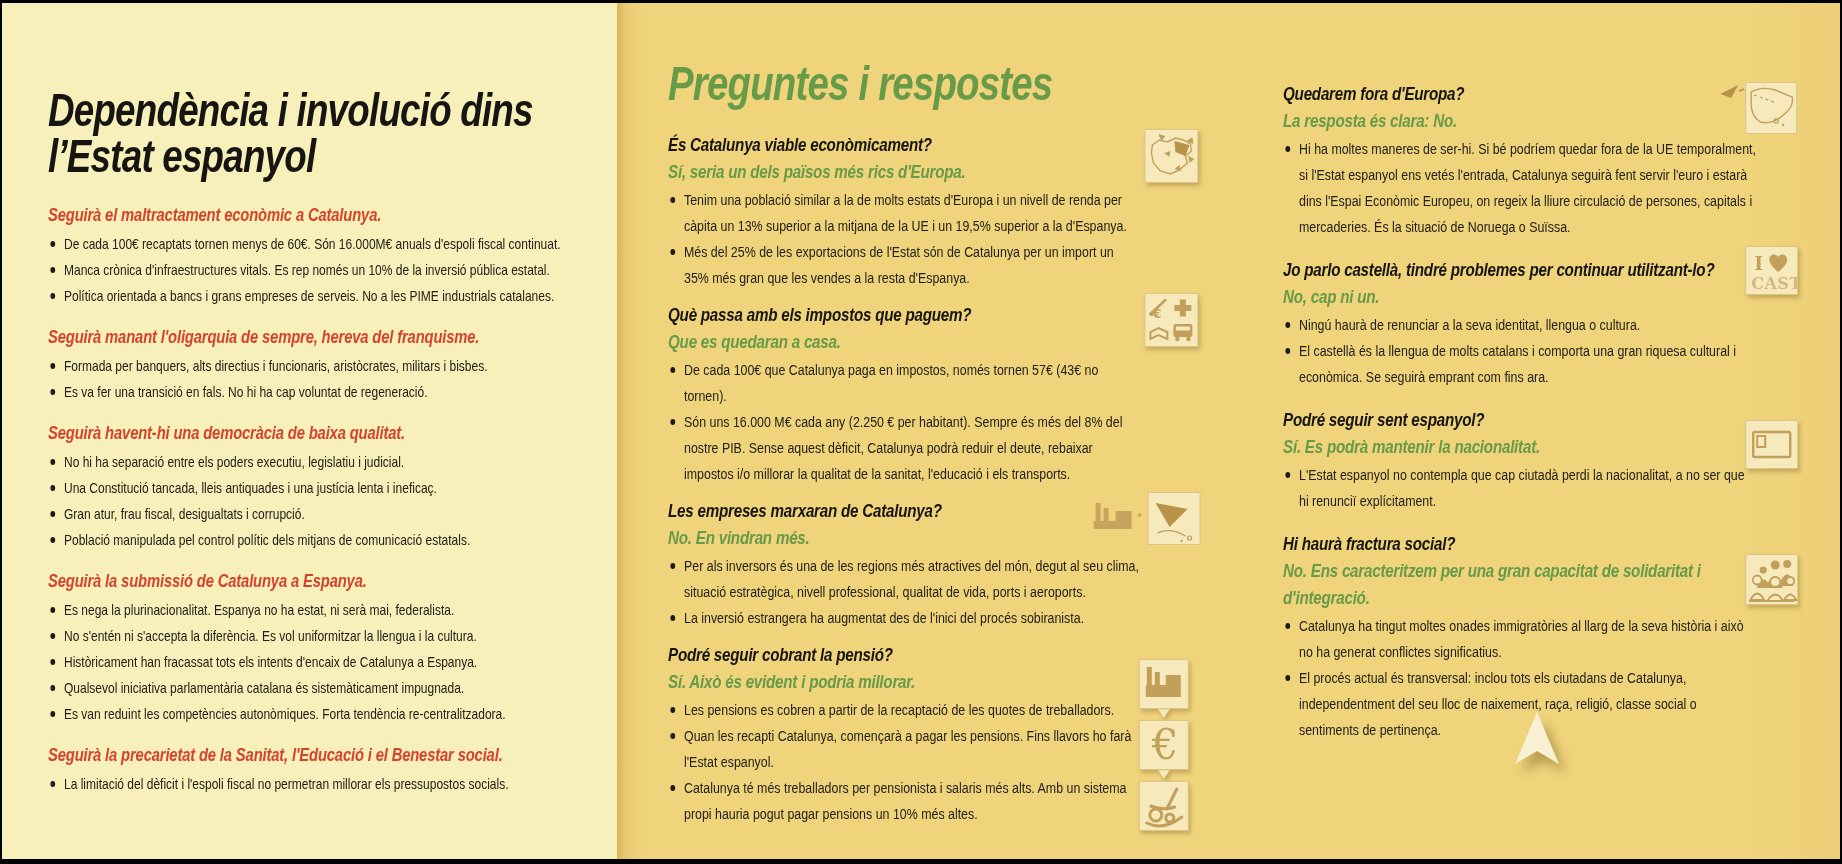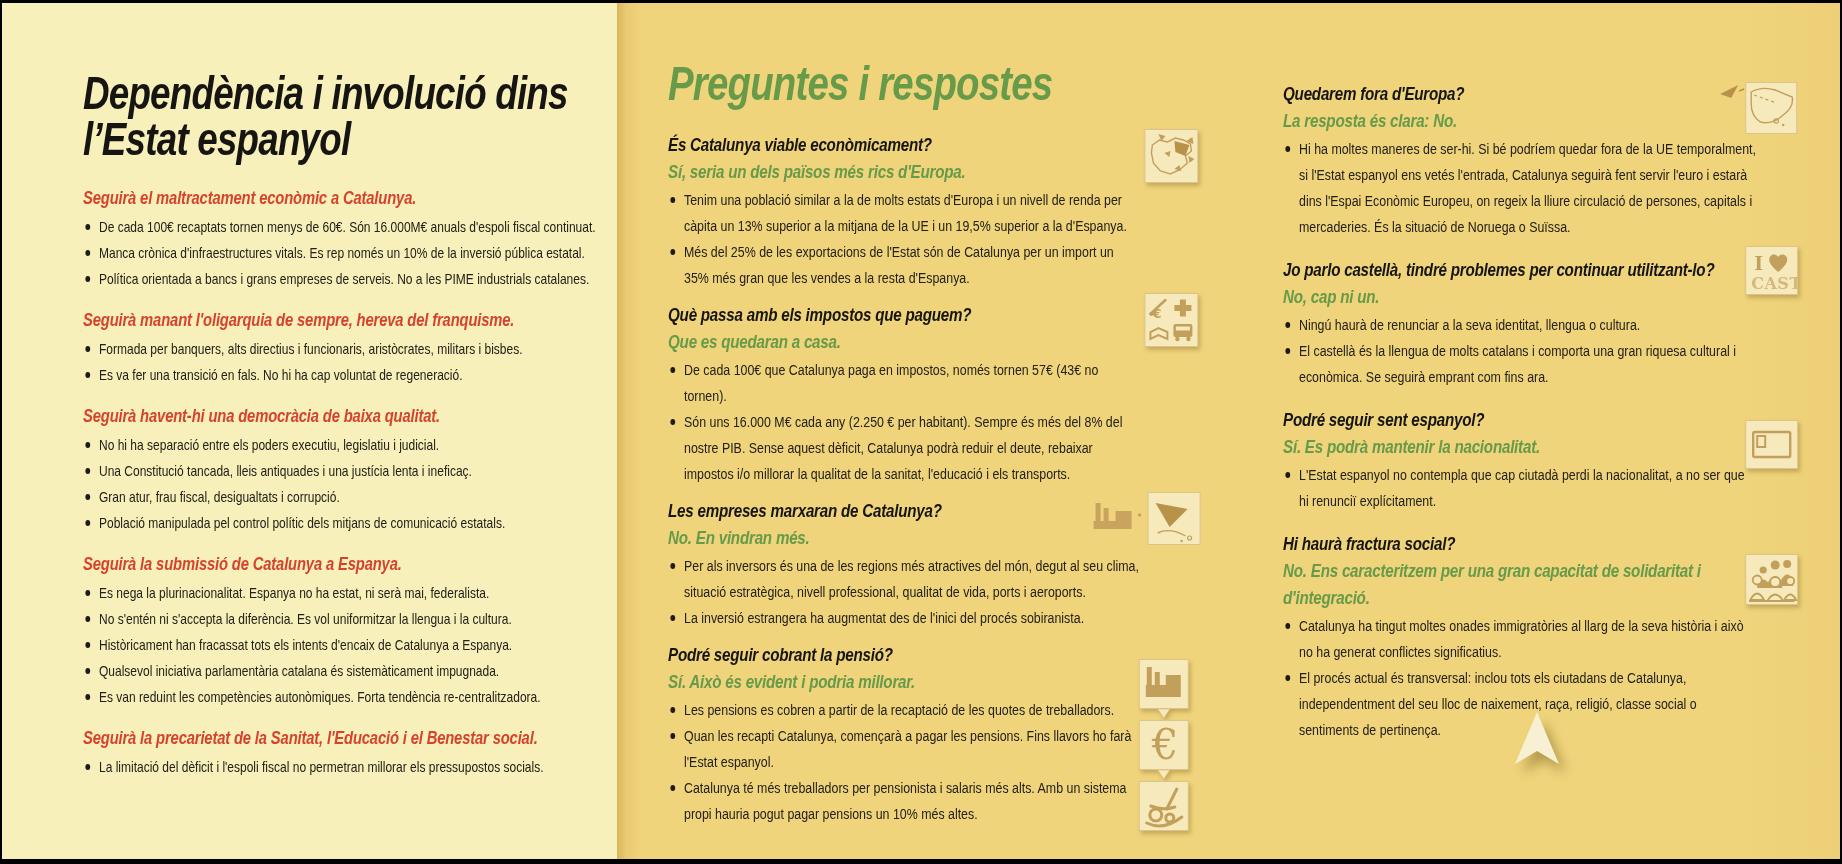--- a/index.html
+++ b/index.html
@@ -10,21 +10,21 @@
   }
   .leaflet { position:absolute; top:3px; left:2px; right:2px; bottom:5px; display:flex; }
   .panel-left  { width:615px; background:#f8f0bb; }
   .panel-right { flex:1;
     background:linear-gradient(to right,#d8b65c 0px,#e9ca72 9px,#f0d47c 26px,#f0d47c 92%,#eccf76 100%); }
 
   .col { position:absolute; }
   .scalewrap { transform:scaleX(0.8); transform-origin:top left; }
 
   
-  .col-left { left:48px; top:70px;margin-left:35px; }
+  .col-left { left:48px; top:87px; }
   .col-left .scalewrap { width:658px; }
   .doc-title {
     font-size:46px; line-height:1.0; font-weight:bold; font-style:italic;
     color:#161512; letter-spacing:-1px; margin:0 0 24px 0;
   }
   .sec { margin:0 0 16px 0; }
   .sec h2 {
     margin:0 0 4px 0; font-size:18.5px; line-height:24px;
     font-weight:bold; font-style:italic; color:#d6432d; white-space:nowrap;
     letter-spacing:-0.2px;

